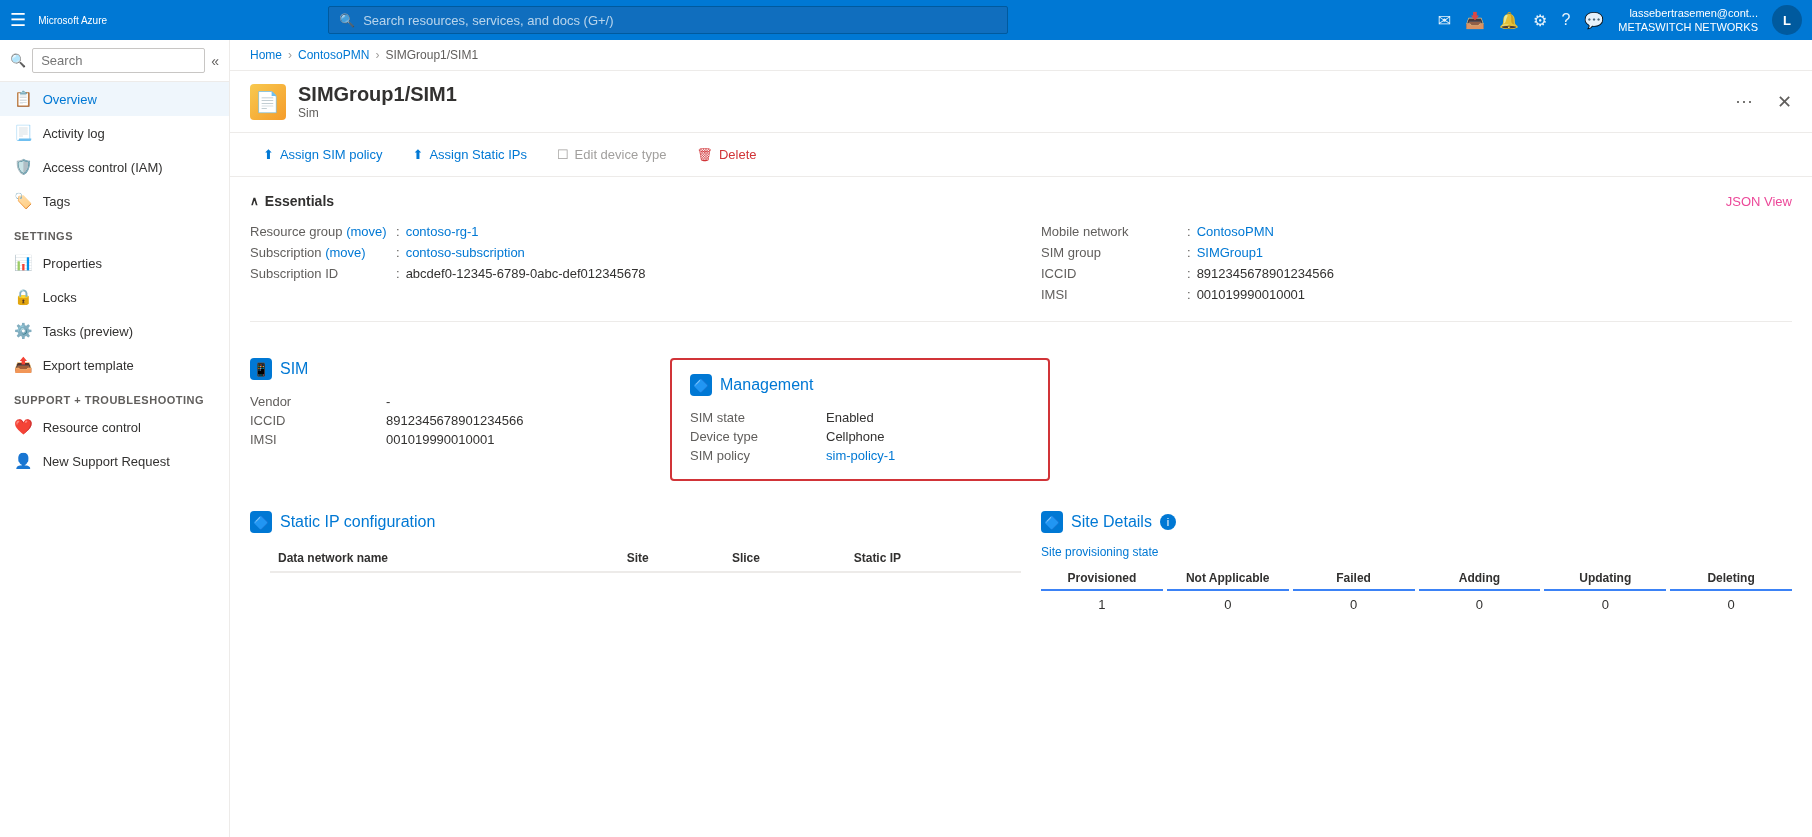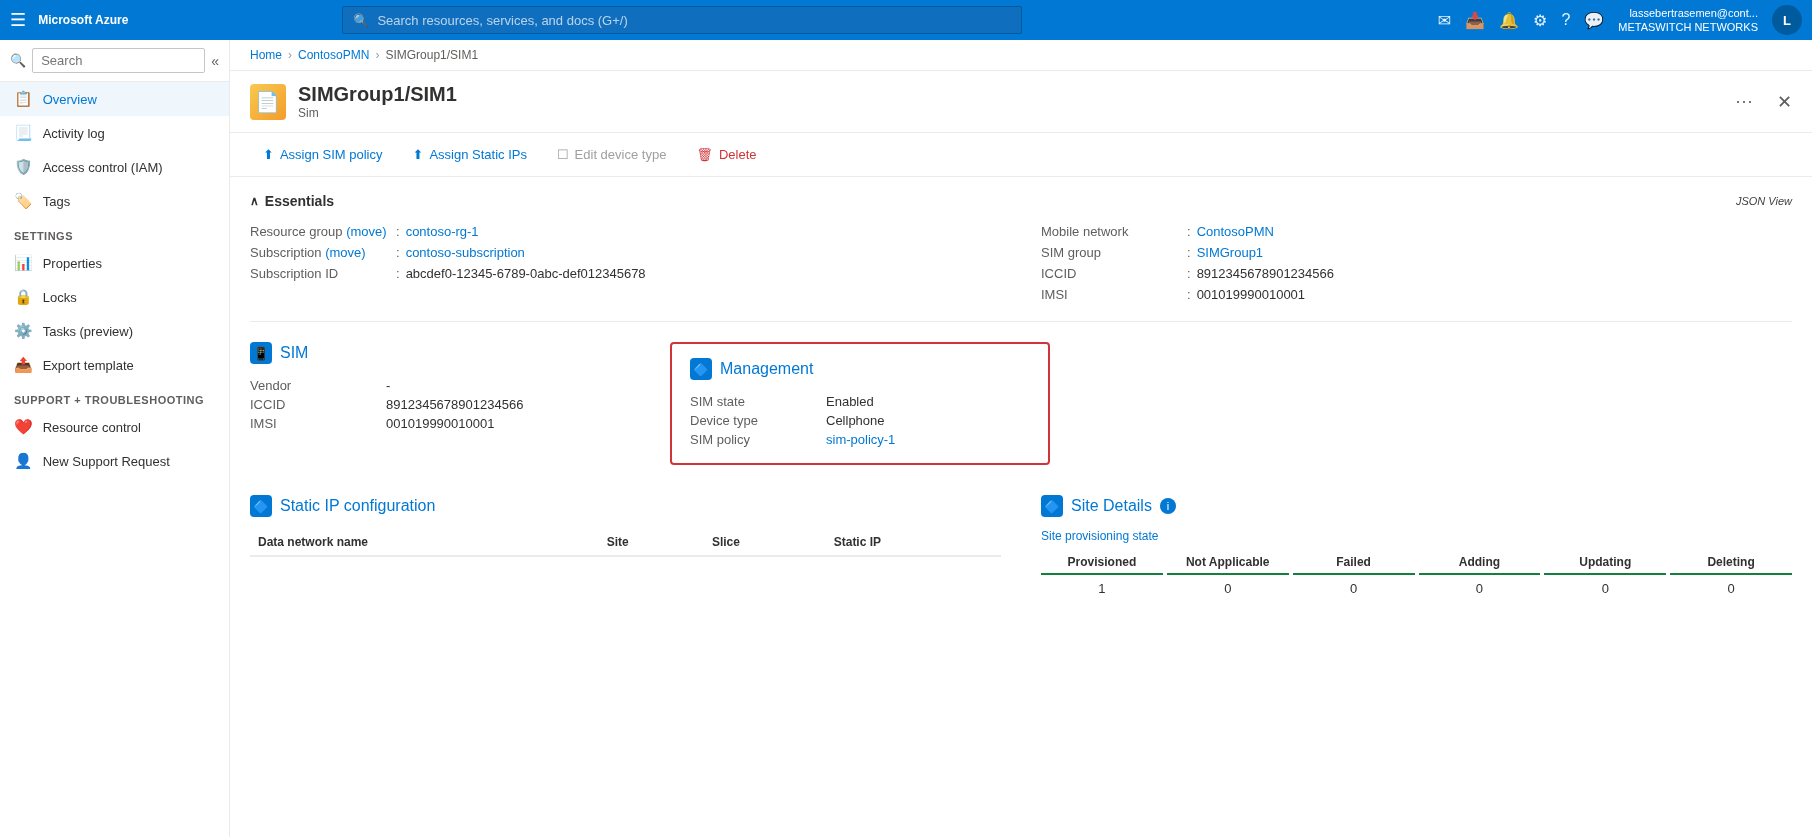--- a/index.html
+++ b/index.html
@@ -12,21 +12,21 @@
       display: flex;
       align-items: center;
       height: 40px;
       padding: 0 10px;
       gap: 12px;
       position: fixed;
       top: 0; left: 0; right: 0;
       z-index: 100;
     }
     .top-nav .hamburger { font-size: 18px; cursor: pointer; }
-    .top-nav .brand { font-weight: 700; font-size: 12px; white-space: nowrap; }
+    .top-nav .brand { font-weight: 400; font-size: 10px; white-space: nowrap; }
     .top-nav .search-bar {
       flex: 1;
       max-width: 680px;
       margin: 0 auto;
       background: #106ebe;
       border: 1px solid #005a9e;
       border-radius: 2px;
       display: flex;
       align-items: center;
       padding: 0 10px;
@@ -216,29 +216,29 @@
     }
     .essentials-title {
       display: flex;
       align-items: center;
       gap: 6px;
       font-size: 14px;
       font-weight: 600;
       color: #323130;
     }
     .collapse-icon { cursor: pointer; font-size: 12px; }
-    .json-view-link { color: #404040; font-size: 11px; text-decoration: none; cursor: pointer; font-style: italic; }
+    .json-view-link { color: #ec4899; font-size: 13px; text-decoration: none; cursor: pointer; }
 
     .essentials-grid {
       display: grid;
       grid-template-columns: 1fr 1fr;
       gap: 4px 40px;
       padding-bottom: 16px;
       border-bottom: 1px solid #edebe9;
-      margin-bottom: 20px;
+      margin-bottom: 36px;
     }
     .essentials-row {
       display: flex;
       align-items: baseline;
       gap: 6px;
       padding: 3px 0;
       font-size: 13px;
     }
     .essentials-label { color: #605e5c; min-width: 140px; }
     .essentials-colon { color: #605e5c; }
@@ -309,39 +309,39 @@
     }
     .section-title .info-icon {
       width: 16px; height: 16px;
       border-radius: 50%;
       background: #0078d4;
       color: white;
       font-size: 11px;
       display: flex; align-items: center; justify-content: center;
     }
 
-    .data-table { width: 100%; border-collapse: collapse; }
+    .data-table { width: 100%; border-collapse: collapse; margin-left: 20px; }
     .data-table th {
       text-align: left;
       padding: 6px 8px;
       font-size: 12px;
       font-weight: 600;
       color: #323130;
       border-bottom: 2px solid #edebe9;
     }
 
     
     .site-subtitle { font-size: 12px; color: #0078d4; margin-bottom: 8px; }
     .site-stats {
       display: grid;
       grid-template-columns: repeat(6, 1fr);
       gap: 4px;
     }
     .stat-col { text-align: center; }
-    .stat-header { font-size: 12px; font-weight: 600; color: #323130; padding: 4px 0; border-bottom: 2px solid #15803d; }
+    .stat-header { font-size: 12px; font-weight: 600; color: #323130; padding: 4px 0; border-bottom: 2px solid #3b82f6; }
     .stat-val { font-size: 13px; padding: 6px 0; text-align: center; }
 
     
     ::-webkit-scrollbar { width: 6px; height: 6px; }
     ::-webkit-scrollbar-track { background: #f3f2f1; }
     ::-webkit-scrollbar-thumb { background: #c8c6c4; border-radius: 3px; }
   </style>
 </head>
 <body>
 

